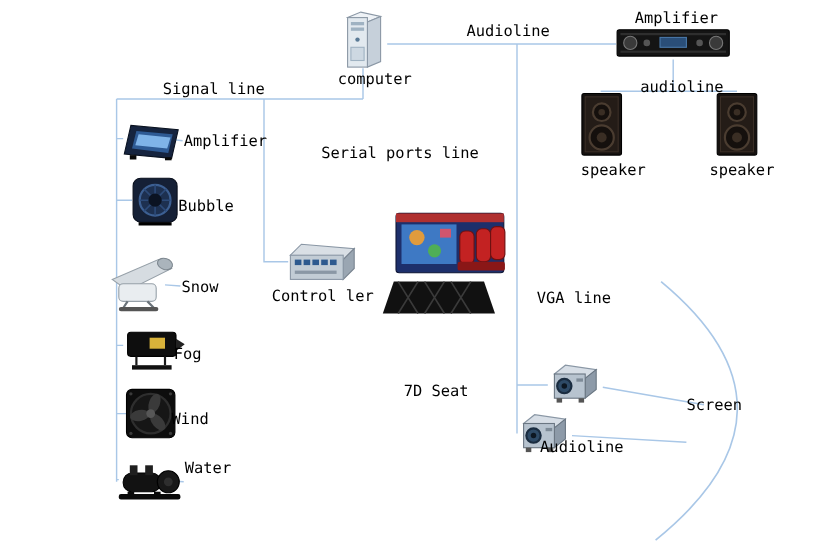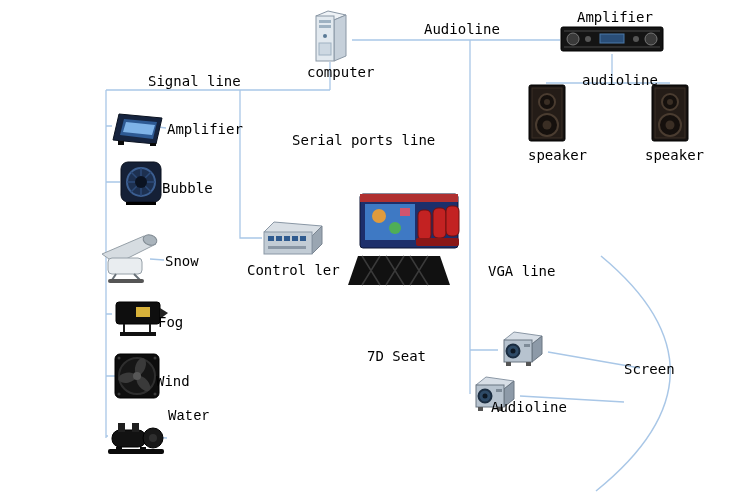--- a/index.html
+++ b/index.html
@@ -11,21 +11,21 @@
   .icon{position:absolute;z-index:2;}
   .lbl{position:absolute;z-index:3;font-size:14px;color:#000;white-space:nowrap;}
 
   
   .l-signal{left:108px;top:73px;margin-left:40px;}
   .l-lightning{left:167px;top:121px;}
   .l-bubble{left:162px;top:180px;}
   .l-snow{left:165px;top:253px;text-align:center;}
   .l-fog{left:158px;top:314px;text-align:right;}
   .l-wind{left:156px;top:373px;}
-  .l-water{left:168px;top:408px;font-family:Liberation Mono, monospace;}
+  .l-water{left:168px;top:418px;}
   .l-computer{left:295px;top:64px;margin-left:12px;}
   .l-audioline-top{left:424px;top:21px;}
   .l-amplifier{left:577px;top:9px;}
   .l-audioline-right{left:582px;top:72px;}
   .l-speaker-left{left:528px;top:147px;}
   .l-speaker-right{left:645px;top:147px;}
   .l-serial{left:292px;top:132px;}
   .l-controller{left:247px;top:262px;}
   .l-seat{left:367px;top:308px;margin-top:40px;}
   .l-vga{left:488px;top:263px;}

